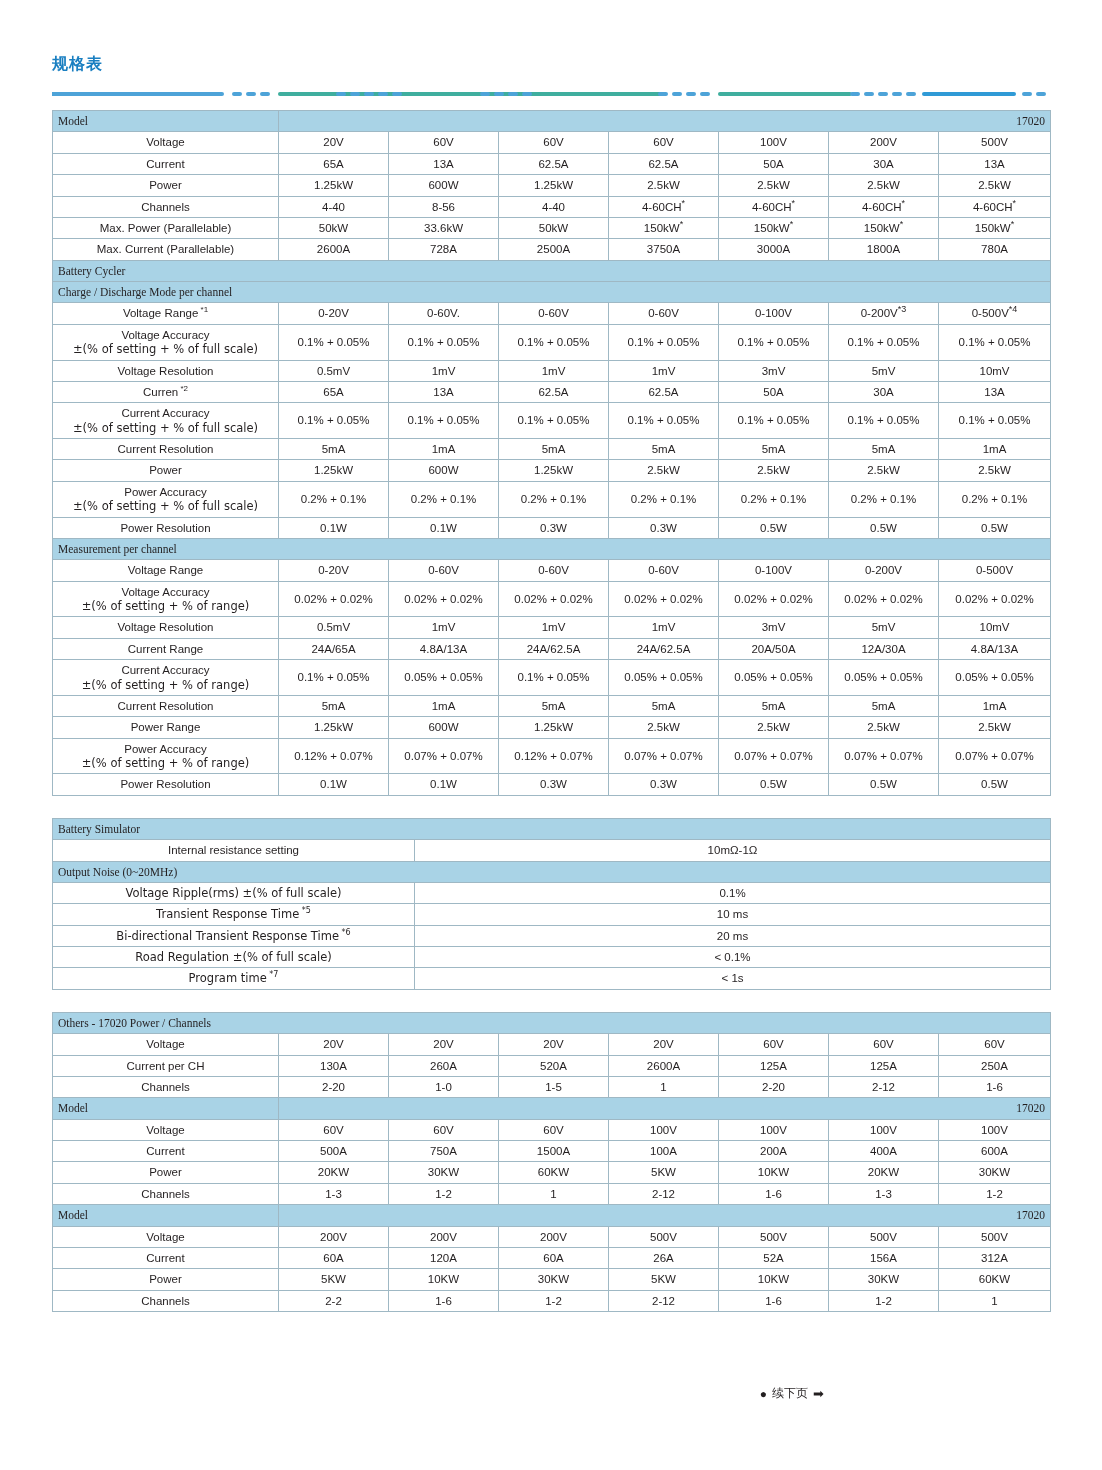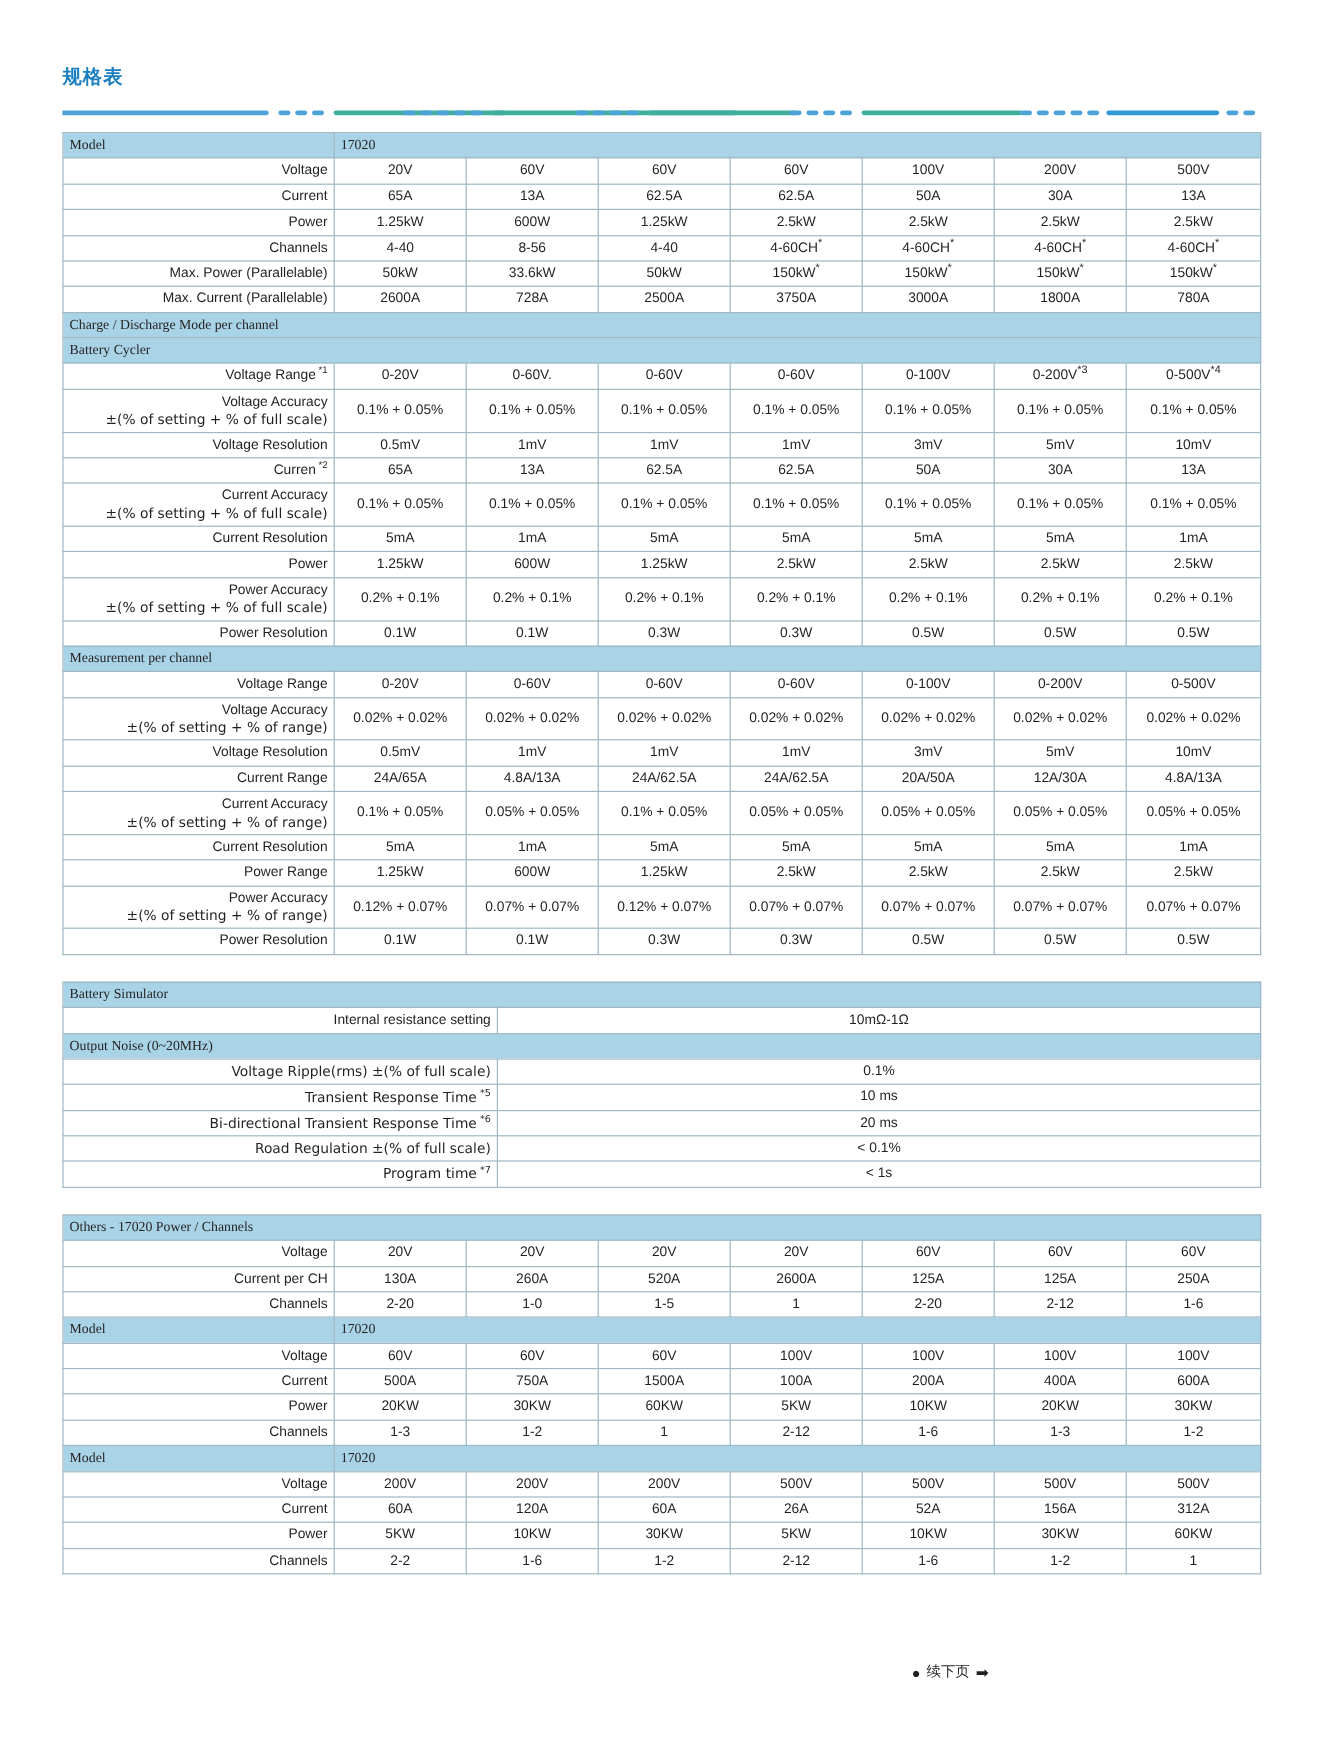--- a/index.html
+++ b/index.html
@@ -54,37 +54,37 @@
     font-size: 11.5px;
   }
   table.spec td {
     border: 1px solid #9fb8c4;
     padding: 3px 5px;
     line-height: 1.25;
     vertical-align: middle;
     background: #ffffff;
   }
   .label-cell {
-    text-align: right;
+    text-align: center;
     padding-left: 6px;
     margin-left: 34px;
   }
   .val {
     text-align: center;
   }
   .hdr {
     background: #a9d3e6 !important;
     text-align: left;
     font-weight: normal;
     padding-left: 6px;
     font-family: Liberation Serif, serif;
   }
   .hdr-center {
     background: #a9d3e6 !important;
-    text-align: left;
+    text-align: right;
   }
   .sub {
     font-size: 8px;
     vertical-align: super;
     line-height: 0;
   }
   .star {
     font-size: 9px;
     vertical-align: super;
     line-height: 0;
@@ -220,24 +220,24 @@
             </td>
             <td class="val">2600A</td>
             <td class="val">728A</td>
             <td class="val">2500A</td>
             <td class="val">3750A</td>
             <td class="val">3000A</td>
             <td class="val">1800A</td>
             <td class="val">780A</td>
           </tr>
           <tr>
+            <td class="hdr" colspan="8">Battery Cycler</td>
+          </tr>
+          <tr>
             <td class="hdr" colspan="8">Charge / Discharge Mode per channel</td>
-          </tr>
-          <tr>
-            <td class="hdr" colspan="8">Battery Cycler</td>
           </tr>
           <tr>
             <td class="label-cell">
               <div>Voltage Range<span class="sub"> *1</span></div>
             </td>
             <td class="val">0-20V</td>
             <td class="val">0-60V.</td>
             <td class="val">0-60V</td>
             <td class="val">0-60V</td>
             <td class="val">0-100V</td>

